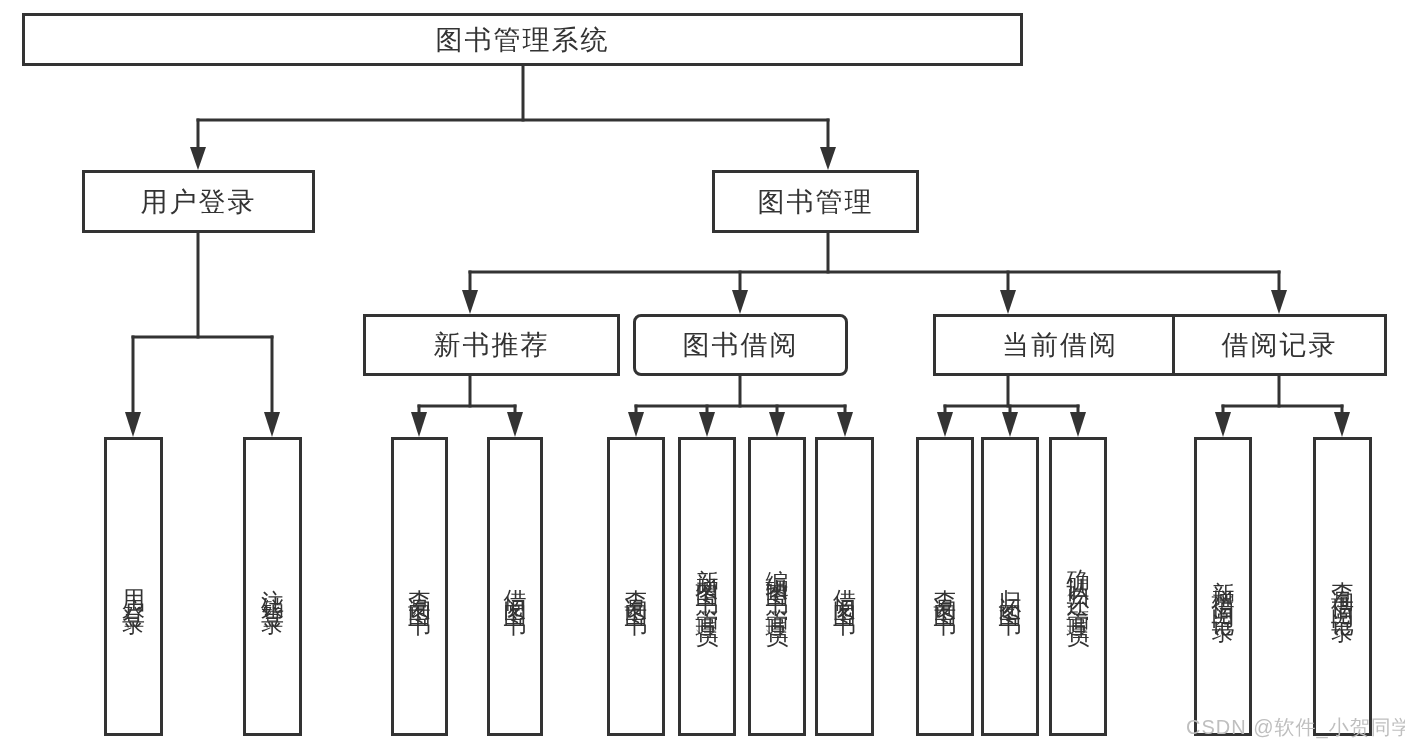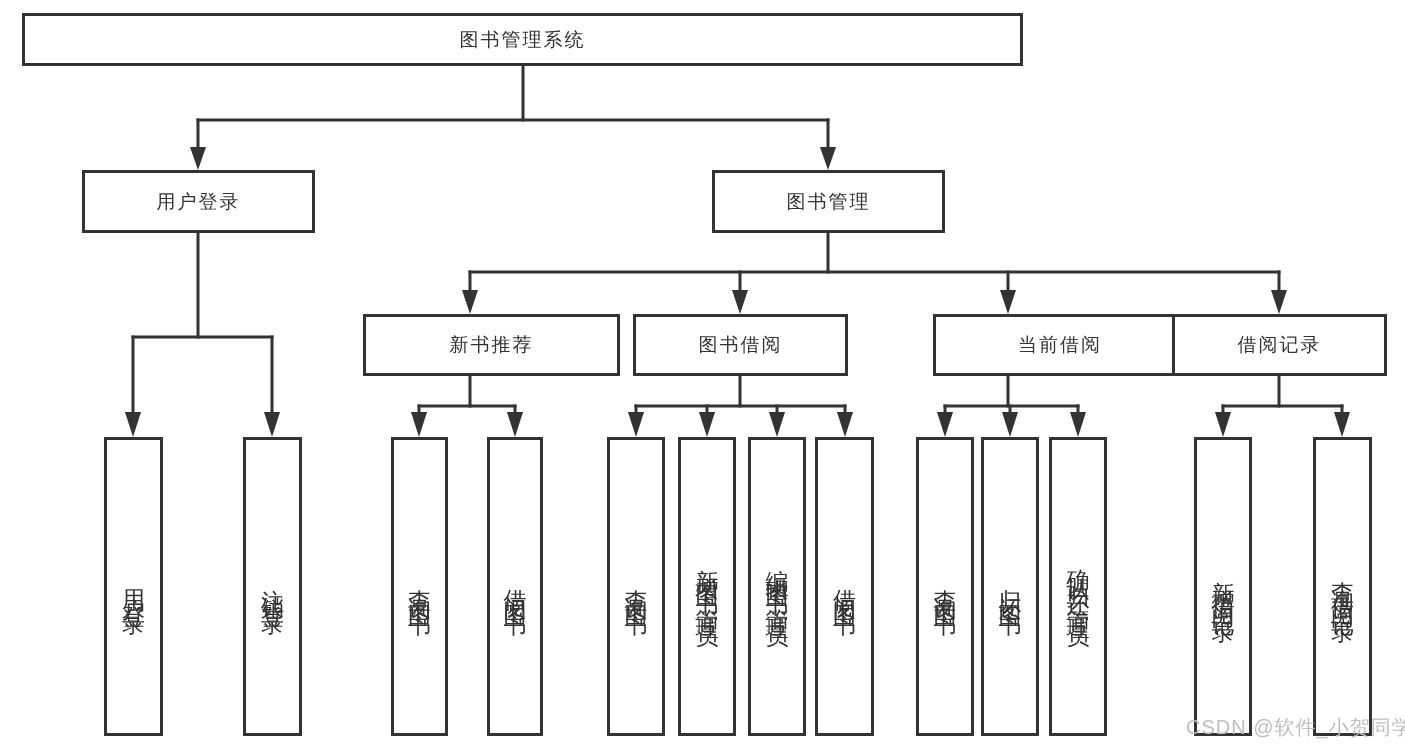--- a/index.html
+++ b/index.html
@@ -24,21 +24,21 @@
   }
   .node {
     position: absolute;
     box-sizing: border-box;
     border: 3px solid #333333;
     background: #ffffff;
     display: flex;
     align-items: center;
     justify-content: center;
     color: #333333;
-    font-size: 19px;
+    font-size: 27px;
     letter-spacing: 2px;
     white-space: nowrap;
     z-index: 2;
   }
   .leaf {
     position: absolute;
     box-sizing: border-box;
     border: 3px solid #333333;
     background: #ffffff;
     display: flex;
@@ -150,28 +150,28 @@
     </g>
   </svg>
 
   <div class="node" style="left:22px; top:13px; width:1001px; height:53px;">
     <span>图书管理系统</span>
   </div>
 
   <div class="node" style="left:82px; top:170px; width:233px; height:63px;">
     <span>用户登录</span>
   </div>
-  <div class="node" style="left:712px; top:170px; width:233px; height:63px;">
+  <div class="node" style="left:712px; top:170px; width:207px; height:63px;">
     <span>图书管理</span>
   </div>
 
   <div class="node" style="left:363px; top:314px; width:257px; height:62px;">
     <span>新书推荐</span>
   </div>
-  <div class="node" style="left:633px; top:314px; width:215px; height:62px;">
+  <div class="node" style="left:633px; top:314px; width:215px; height:62px;border-radius:8px;">
     <span>图书借阅</span>
   </div>
   <div class="node" style="left:901px; top:314px; width:254px; height:62px;margin-left:32px;">
     <span>当前借阅</span>
   </div>
   <div class="node" style="left:1172px; top:314px; width:215px; height:62px;">
     <span>借阅记录</span>
   </div>
 
   <div class="leaf" style="left:104px; width:59px;">

